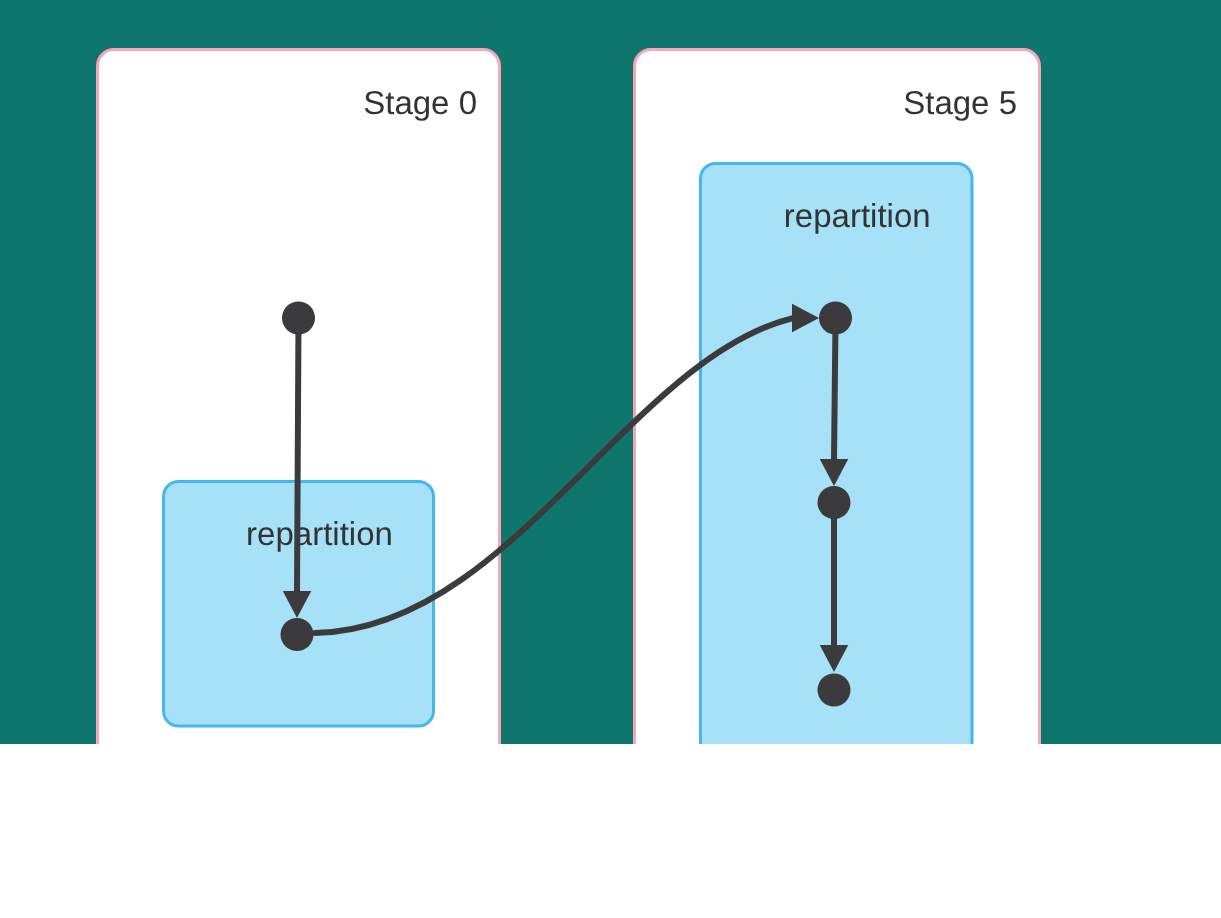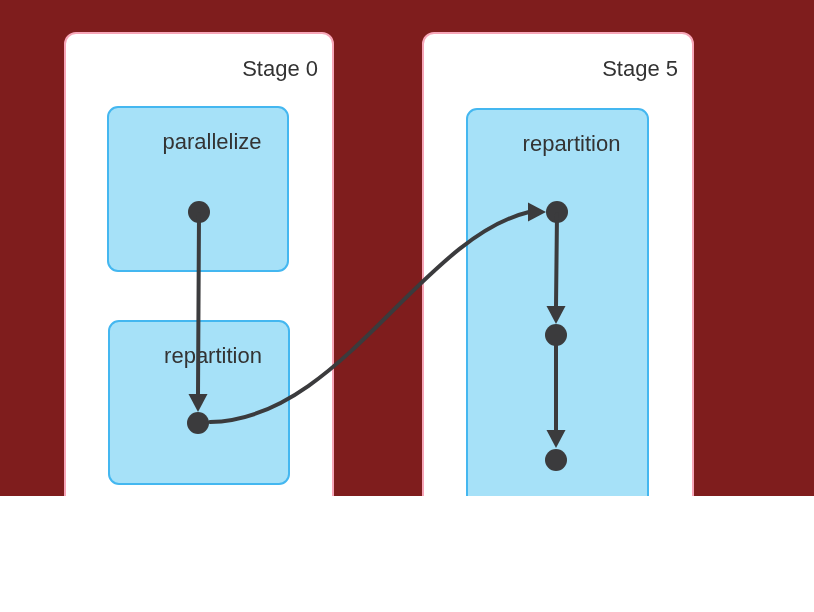--- a/index.html
+++ b/index.html
@@ -5,21 +5,21 @@
   html, body {
     margin: 0;
     padding: 0;
     background: #ffffff;
     font-family: "Liberation Sans", sans-serif;
   }
   .canvas {
     position: relative;
     width: 814px;
     height: 496px;
-    background: #7f1d1d;
+    background: #0f766e;
     overflow: hidden;
   }
   .stage {
     position: absolute;
     box-sizing: border-box;
     border: 2px solid #F7A6B8;
     border-radius: 12px;
     background: #ffffff;
   }
   .stage-0 { left: 64px;  top: 32px; width: 270px; height: 495px; }
@@ -65,23 +65,20 @@
 <div class="canvas">
 
   <div class="stage stage-0">
     <div class="stage-label">Stage 0</div>
   </div>
 
   <div class="stage stage-1">
     <div class="stage-label">Stage 5</div>
   </div>
 
-  <div class="op op-parallelize">
-    <div class="op-label">parallelize</div>
-  </div>
 
   <div class="op op-repartition-s0">
     <div class="op-label">repartition</div>
   </div>
 
   <div class="op op-repartition-s1">
     <div class="op-label">repartition</div>
   </div>
 
   <svg class="edges-layer" width="814" height="612" viewBox="0 0 814 612">

